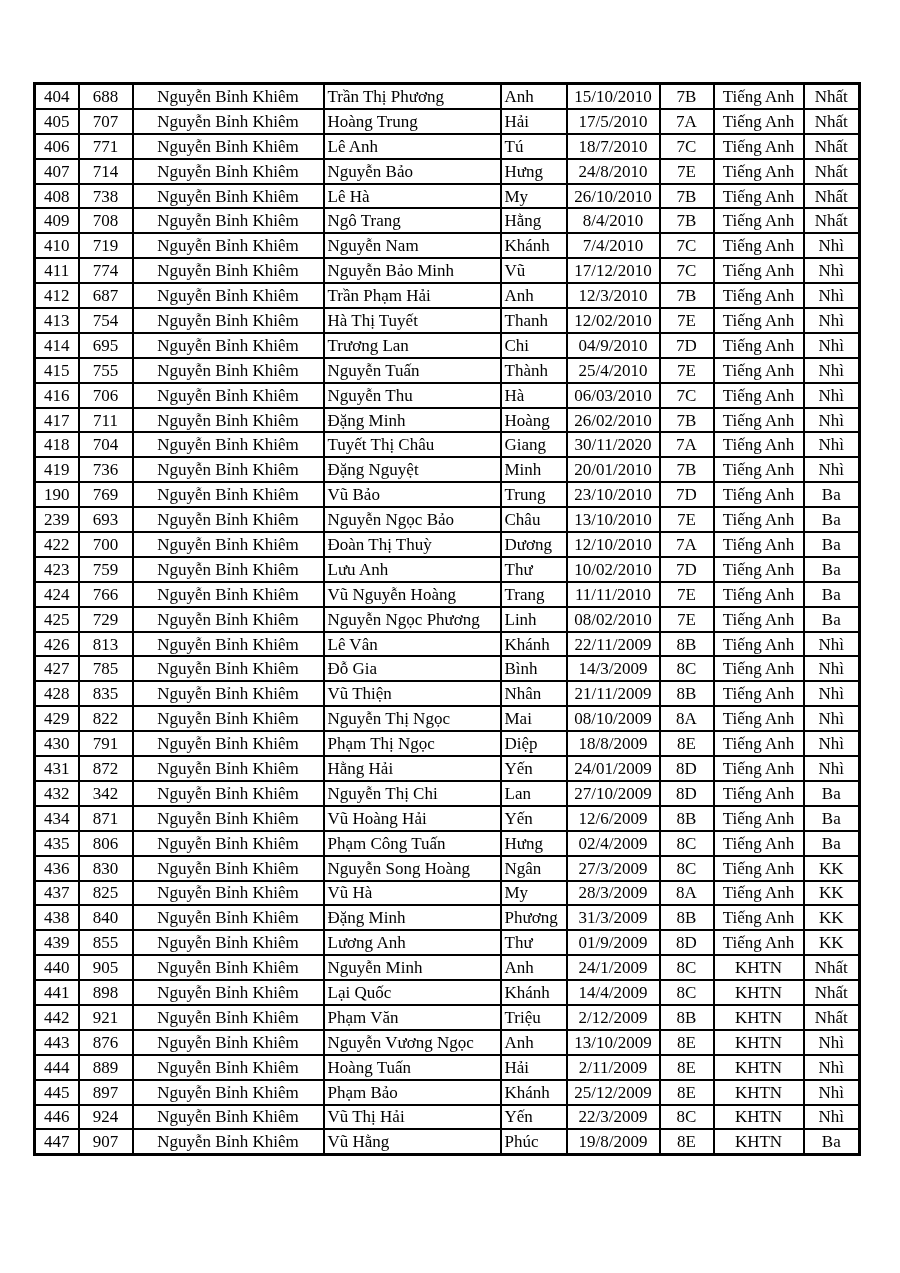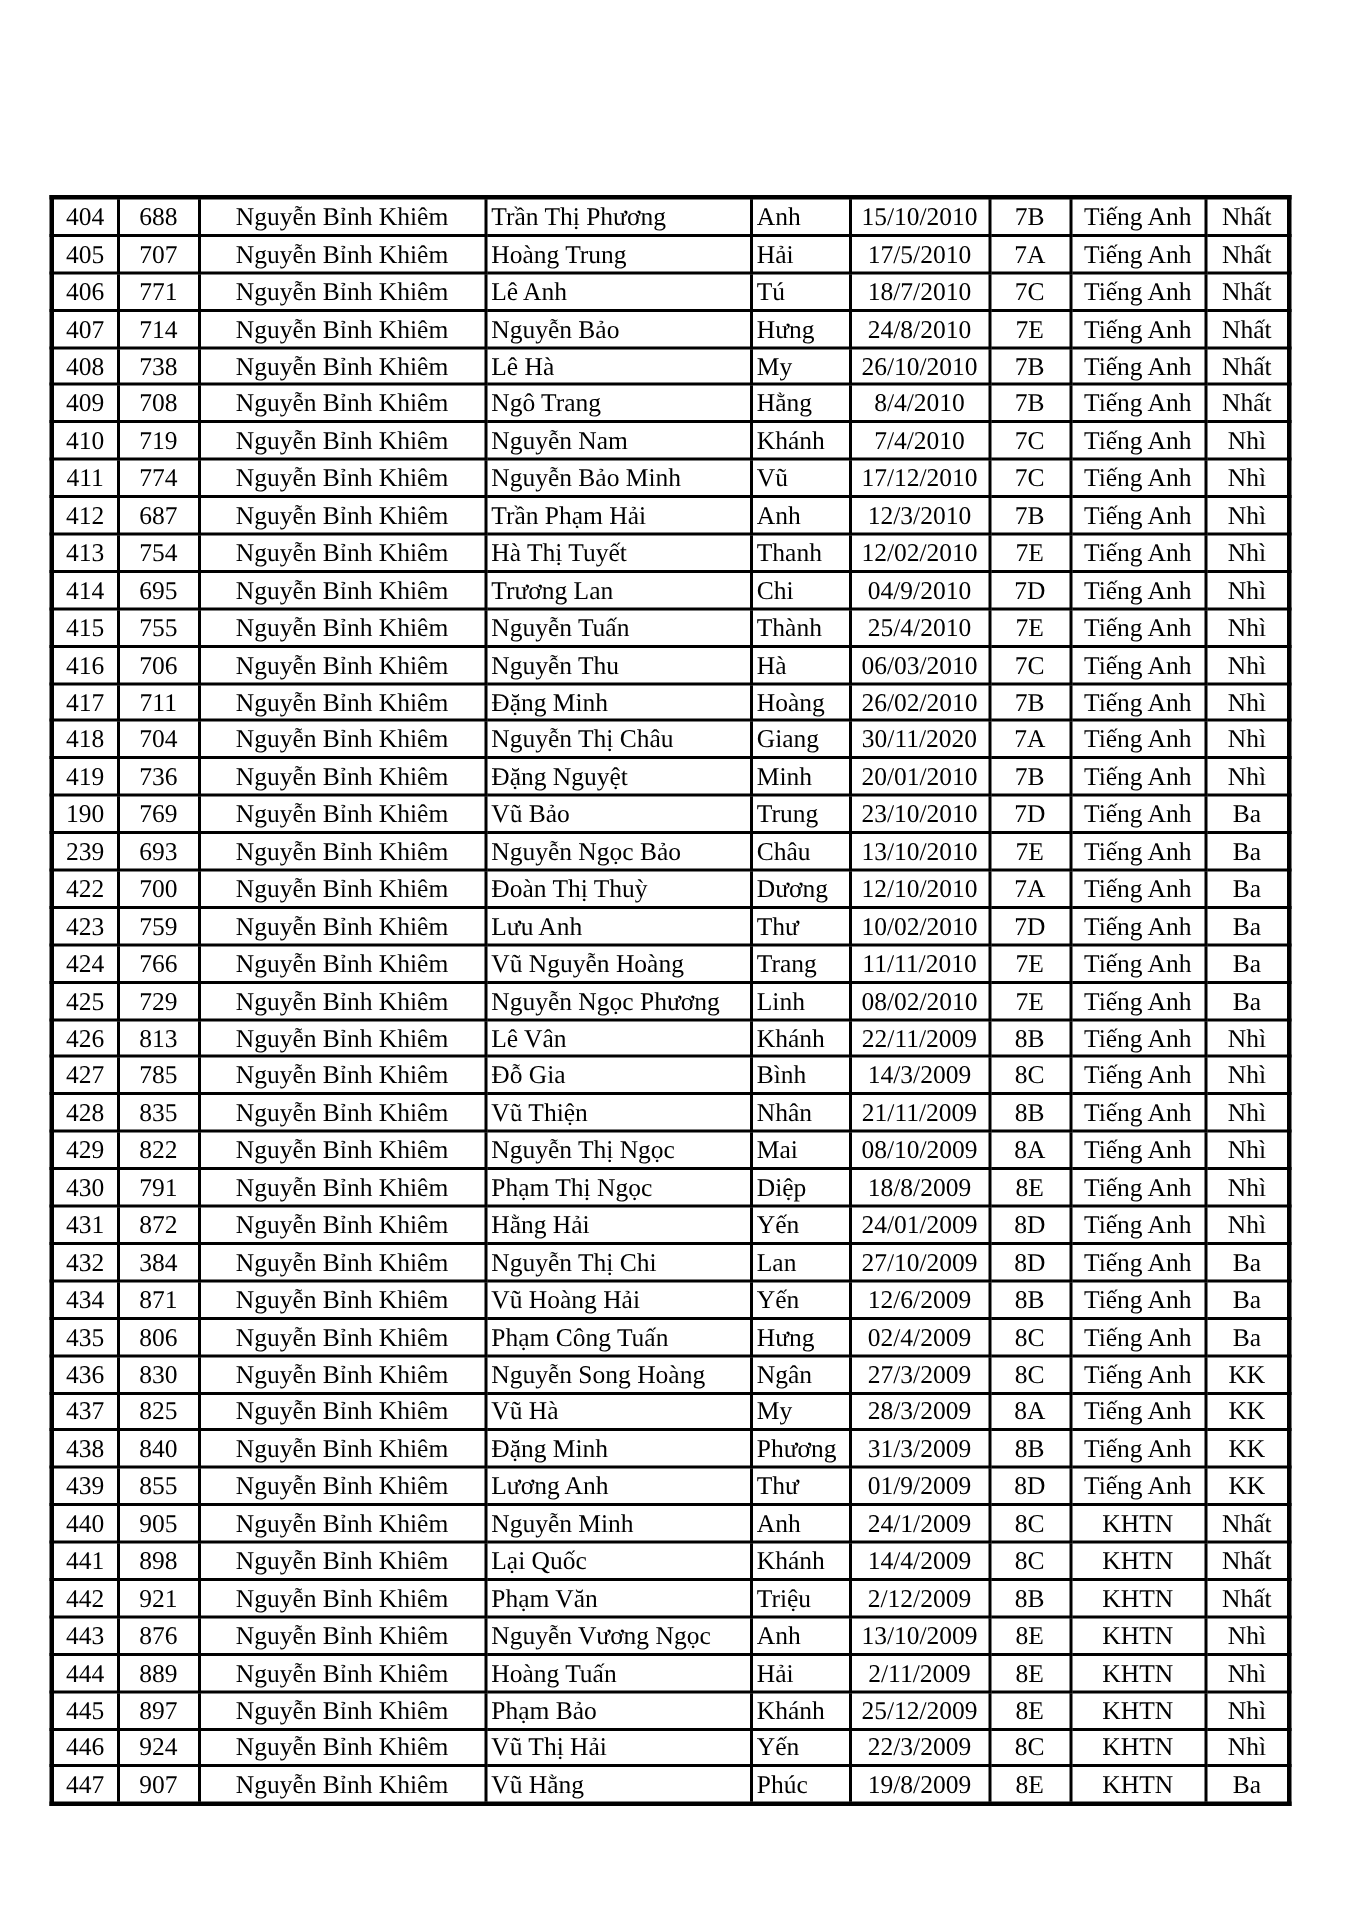--- a/index.html
+++ b/index.html
@@ -15,21 +15,20 @@
     color: #000000;
   }
   .results-table {
     position: absolute;
     left: 33px;
     top: 82px;
     width: 825px;
     border-collapse: collapse;
     table-layout: fixed;
     border: 3px solid #000000;
-    margin-top: 48px;
   }
   .results-table td {
     border: 2px solid #000000;
     height: 22.9px; 
     font-size: 17px;
     line-height: 1;
     padding: 0;
     text-align: center;
     vertical-align: middle;
     overflow: hidden;
@@ -218,21 +217,21 @@
         <td class="align-left">Hoàng</td>
         <td>26/02/2010</td>
         <td>7B</td>
         <td>Tiếng Anh</td>
         <td>Nhì</td>
       </tr>
       <tr>
         <td>418</td>
         <td>704</td>
         <td>Nguyễn Bỉnh Khiêm</td>
-        <td class="align-left">Nguyễn Thị Châu</td>
+        <td class="align-left">Tuyết Thị Châu</td>
         <td class="align-left">Giang</td>
         <td>30/11/2020</td>
         <td>7A</td>
         <td>Tiếng Anh</td>
         <td>Nhì</td>
       </tr>
       <tr>
         <td>419</td>
         <td>736</td>
         <td>Nguyễn Bỉnh Khiêm</td>
@@ -370,21 +369,21 @@
         <td>Nguyễn Bỉnh Khiêm</td>
         <td class="align-left">Hằng Hải</td>
         <td class="align-left">Yến</td>
         <td>24/01/2009</td>
         <td>8D</td>
         <td>Tiếng Anh</td>
         <td>Nhì</td>
       </tr>
       <tr>
         <td>432</td>
-        <td>384</td>
+        <td>342</td>
         <td>Nguyễn Bỉnh Khiêm</td>
         <td class="align-left">Nguyễn Thị Chi</td>
         <td class="align-left">Lan</td>
         <td>27/10/2009</td>
         <td>8D</td>
         <td>Tiếng Anh</td>
         <td>Ba</td>
       </tr>
       <tr>
         <td>434</td>

